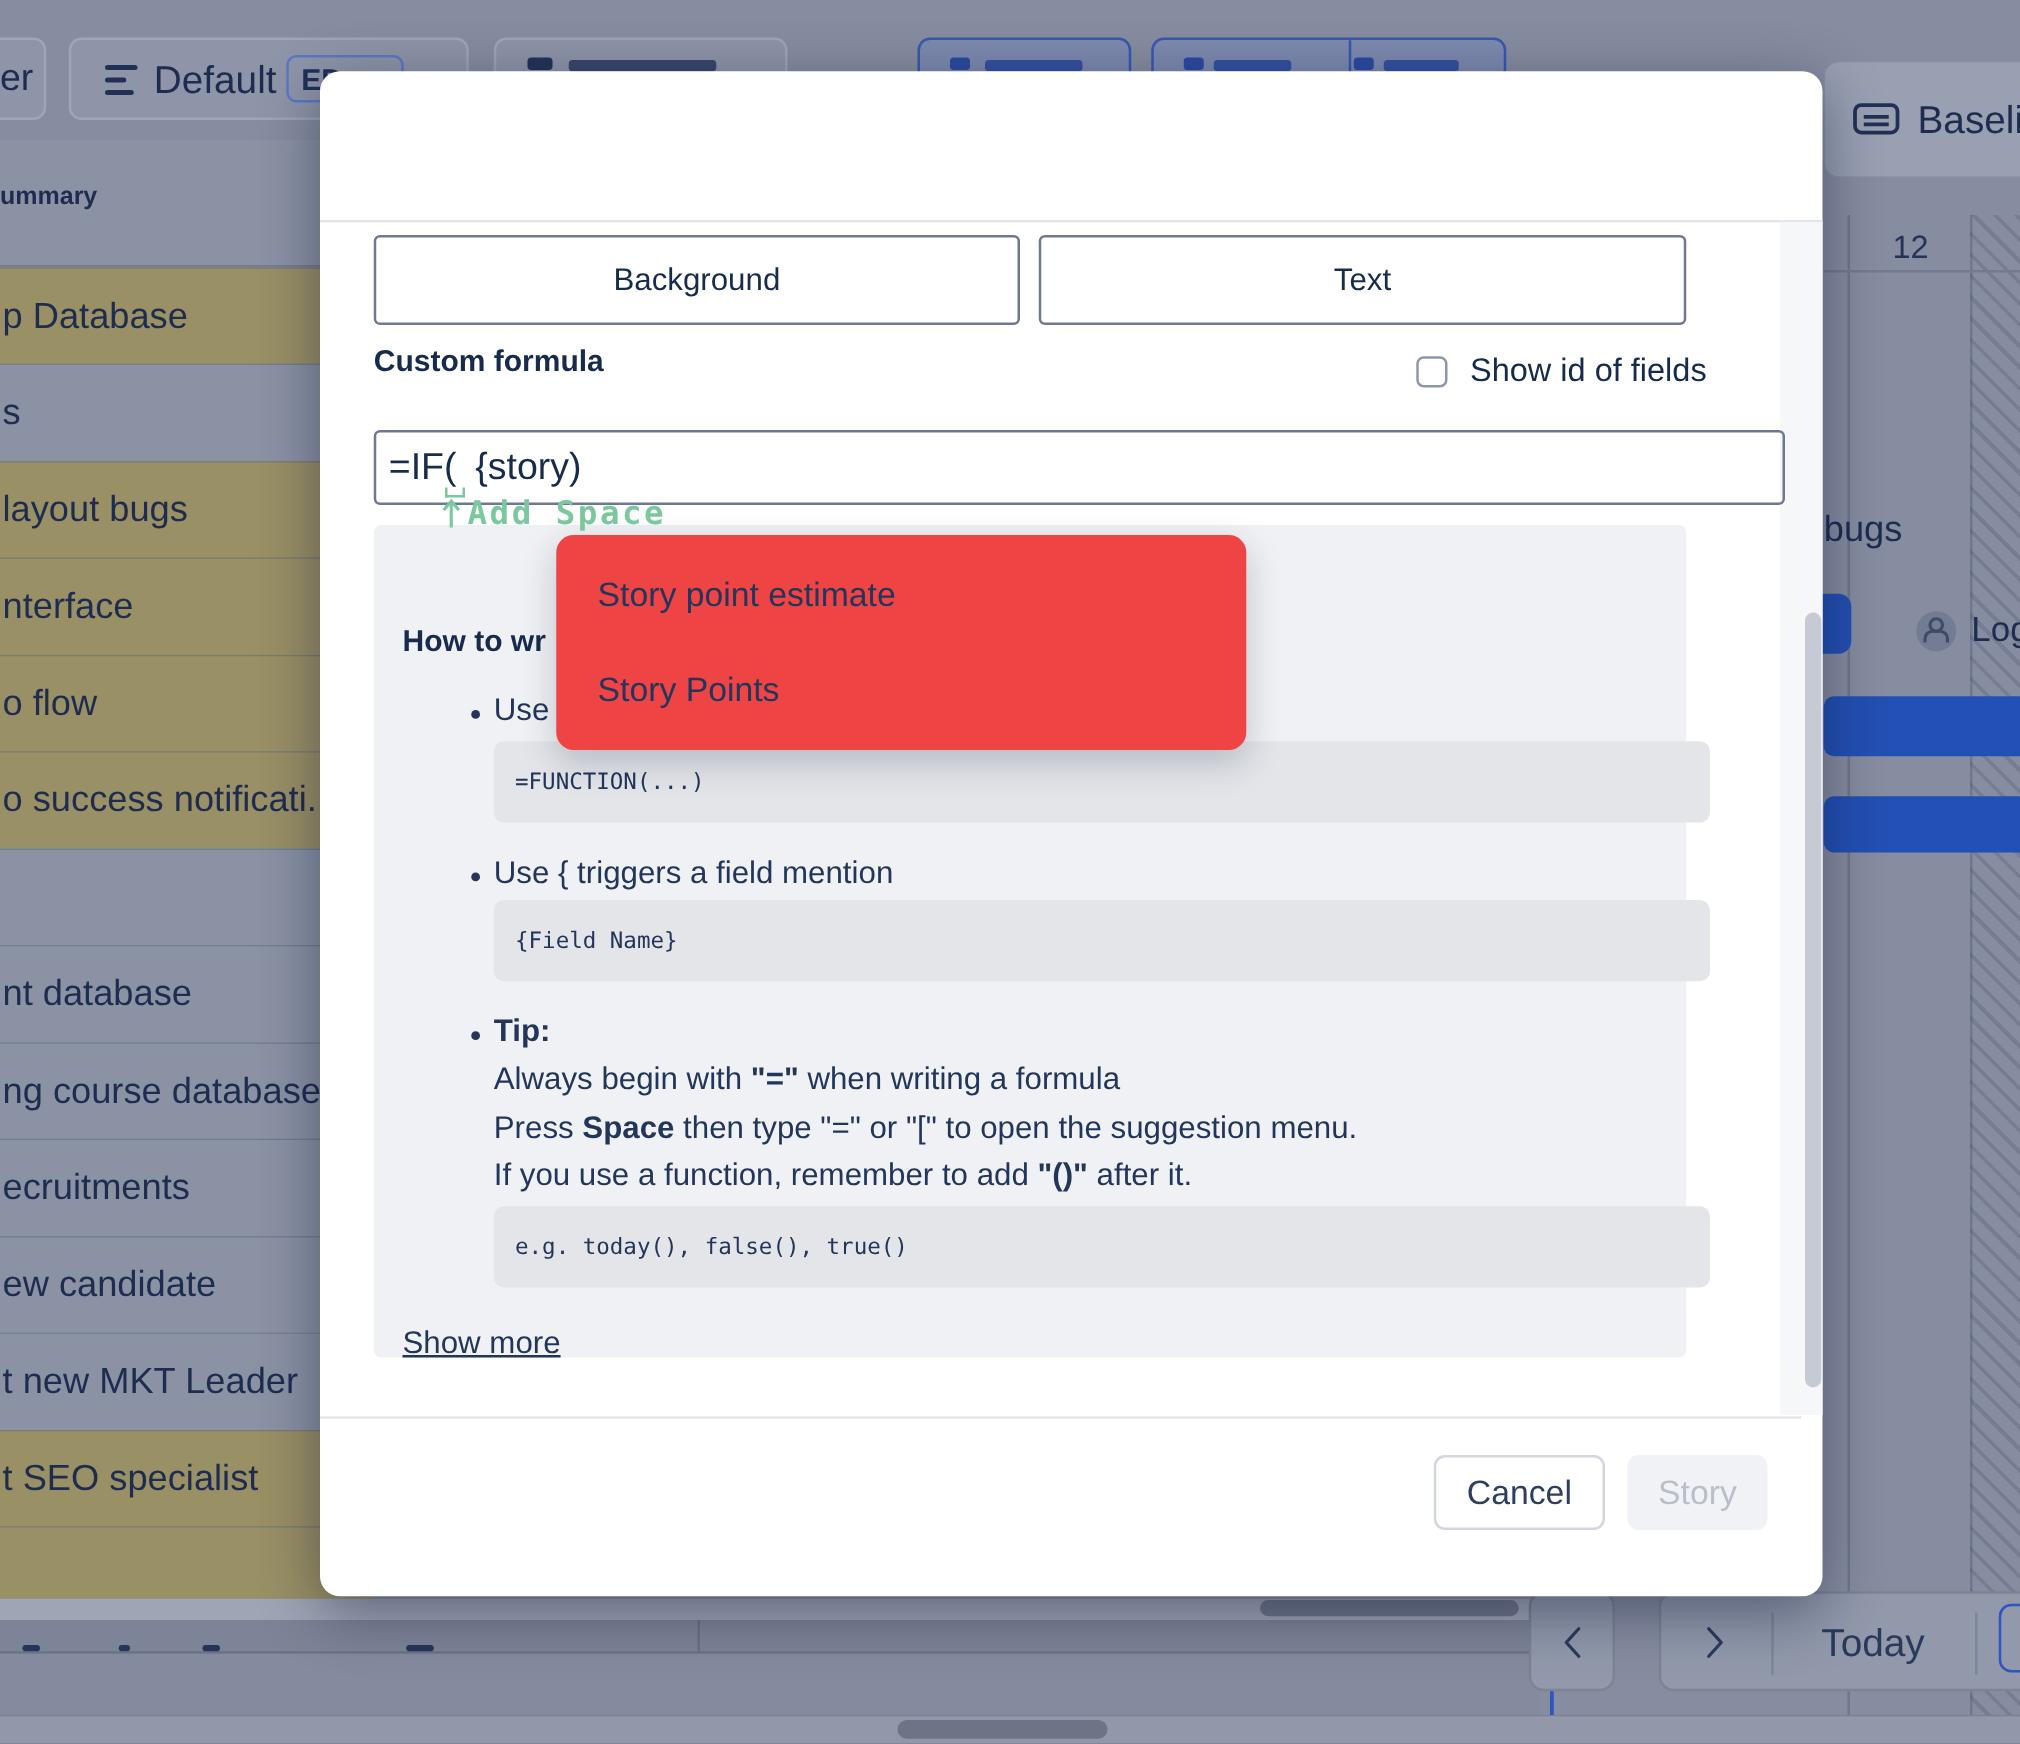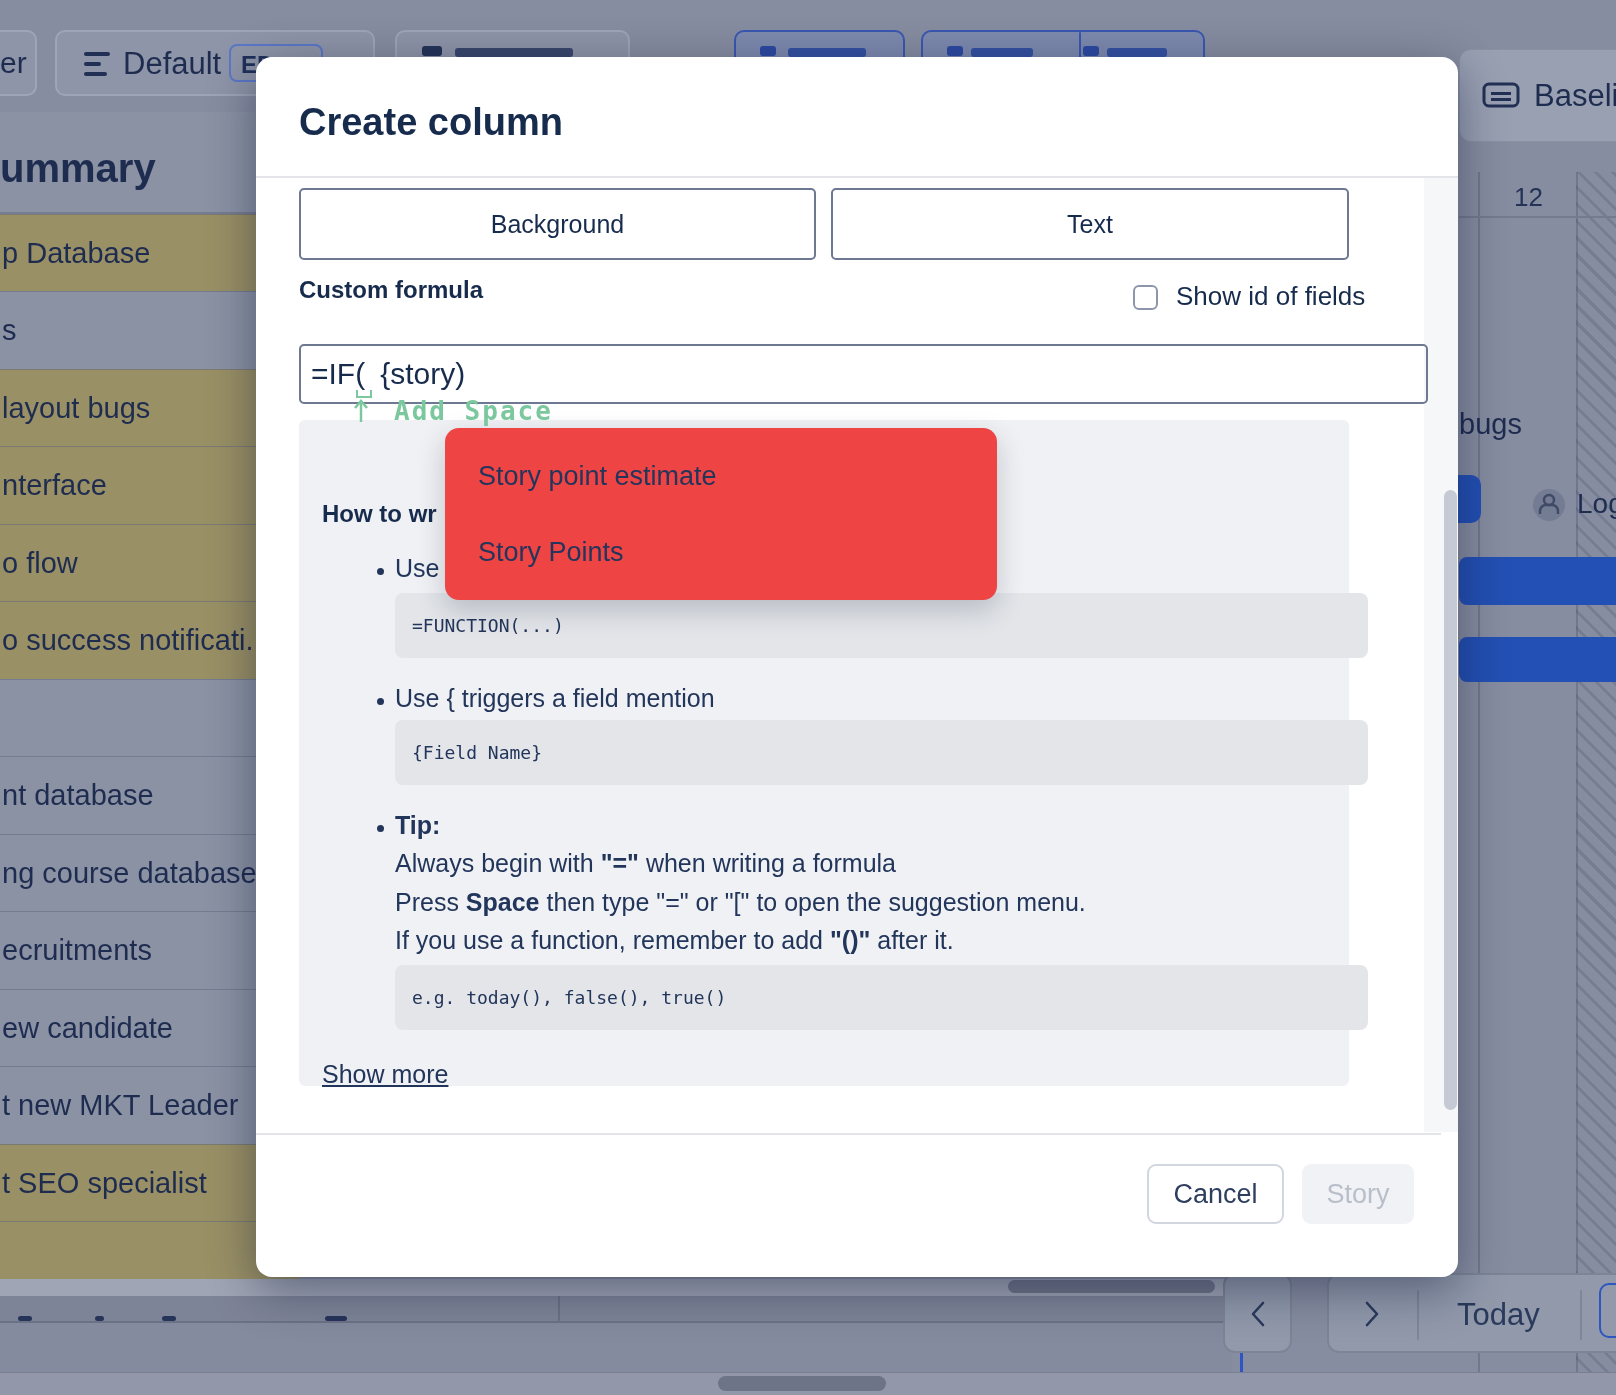--- a/index.html
+++ b/index.html
@@ -84,21 +84,21 @@
         <rect x="4" y="6" width="34" height="22" rx="5" fill="none" stroke="#223055" stroke-width="3"></rect>
         <rect x="11" y="14" width="20" height="3" fill="#223055"></rect>
         <rect x="11" y="20" width="20" height="3" fill="#223055"></rect>
       </svg>
     </span>
     <span class="navy" style="position:absolute;left:74px;top:28px;font-size:31px;">Baseli</span>
   </div>
 
   
   <div class="abs" style="left:0;top:112px;width:300px;height:102px;background:#8b92a4;border-bottom:2px solid #767d92;box-sizing:border-box;">
-    <b class="navy" style="position:absolute;left:0px;top:34px;font-size:40px;">ummary</b>
+    <b class="navy" style="position:absolute;left:0px;top:34px;font-size:20px;">ummary</b>
   </div>
 
   <div class="row olive" style="top:214px;height:77px;">
       <span>p Database</span>
     </div>
   <div class="row gray" style="top:291px;height:78px;">
       <span>s</span>
     </div>
   <div class="row olive" style="top:369px;height:77px;">
       <span>layout bugs</span>
@@ -192,21 +192,20 @@
       </svg>
     <i class="frag" style="left:88px;top:15px;width:2px;height:50px;background:#7d8799;"></i>
     <span style="position:absolute;left:128px;top:22px;font-size:31px;color:#2a3a5c;">Today</span>
     <i class="frag" style="left:251px;top:15px;width:2px;height:50px;background:#7d8799;"></i>
     <span style="position:absolute;left:270px;top:8px;width:70px;height:55px;border:2.5px solid #2f55c0;border-radius:10px;box-sizing:border-box;"></span>
   </div>
 
   
   <div class="modal">
 
-    <b style="position:absolute;left:43px;top:44px;font-size:38px;color:#172b4d;">Create column</b>
     <div class="abs" style="left:0;top:119px;width:1202px;height:2px;background:#e3e5ea;"></div>
 
     <div class="abs" style="left:1168px;top:121px;width:34px;height:954px;background:#f6f7f9;"></div>
     <div class="abs" style="left:1188px;top:433px;width:13px;height:620px;background:#c6cad4;border-radius:7px;"></div>
 
     <div class="mtab" style="left:43px;top:131px;width:517px;">
         <span>Background</span>
       </div>
     <div class="mtab" style="left:575px;top:131px;width:518px;">
         <span>Text</span>
@@ -267,15 +266,15 @@
         <span>Story Points</span>
       </div>
   </div>
 
   
   <span class="abs" style="left:356px;top:390px;width:16px;height:8px;border-left:2.5px solid #7cc89e;border-right:2.5px solid #7cc89e;border-bottom:2.5px solid #7cc89e;box-sizing:border-box;"></span>
   <svg width="18" height="26" style="position:absolute;left:352px;top:398px;">
     <line x1="9" y1="24" x2="9" y2="4" stroke="#7cc89e" stroke-width="2.5"></line>
     <polyline points="3,10 9,3 15,10" fill="none" stroke="#7cc89e" stroke-width="2.5"></polyline>
   </svg>
-  <b style="position:absolute;left:394px;top:396px;font-family:'DejaVu Sans Mono',monospace;font-size:26px;letter-spacing:2px;color:#7cc89e;">Add Space</b>
+  <b style="position:absolute;left:374px;top:396px;font-family:'DejaVu Sans Mono',monospace;font-size:26px;letter-spacing:2px;color:#7cc89e;">Add Space</b>
 
 </div>
 
 </body></html>

